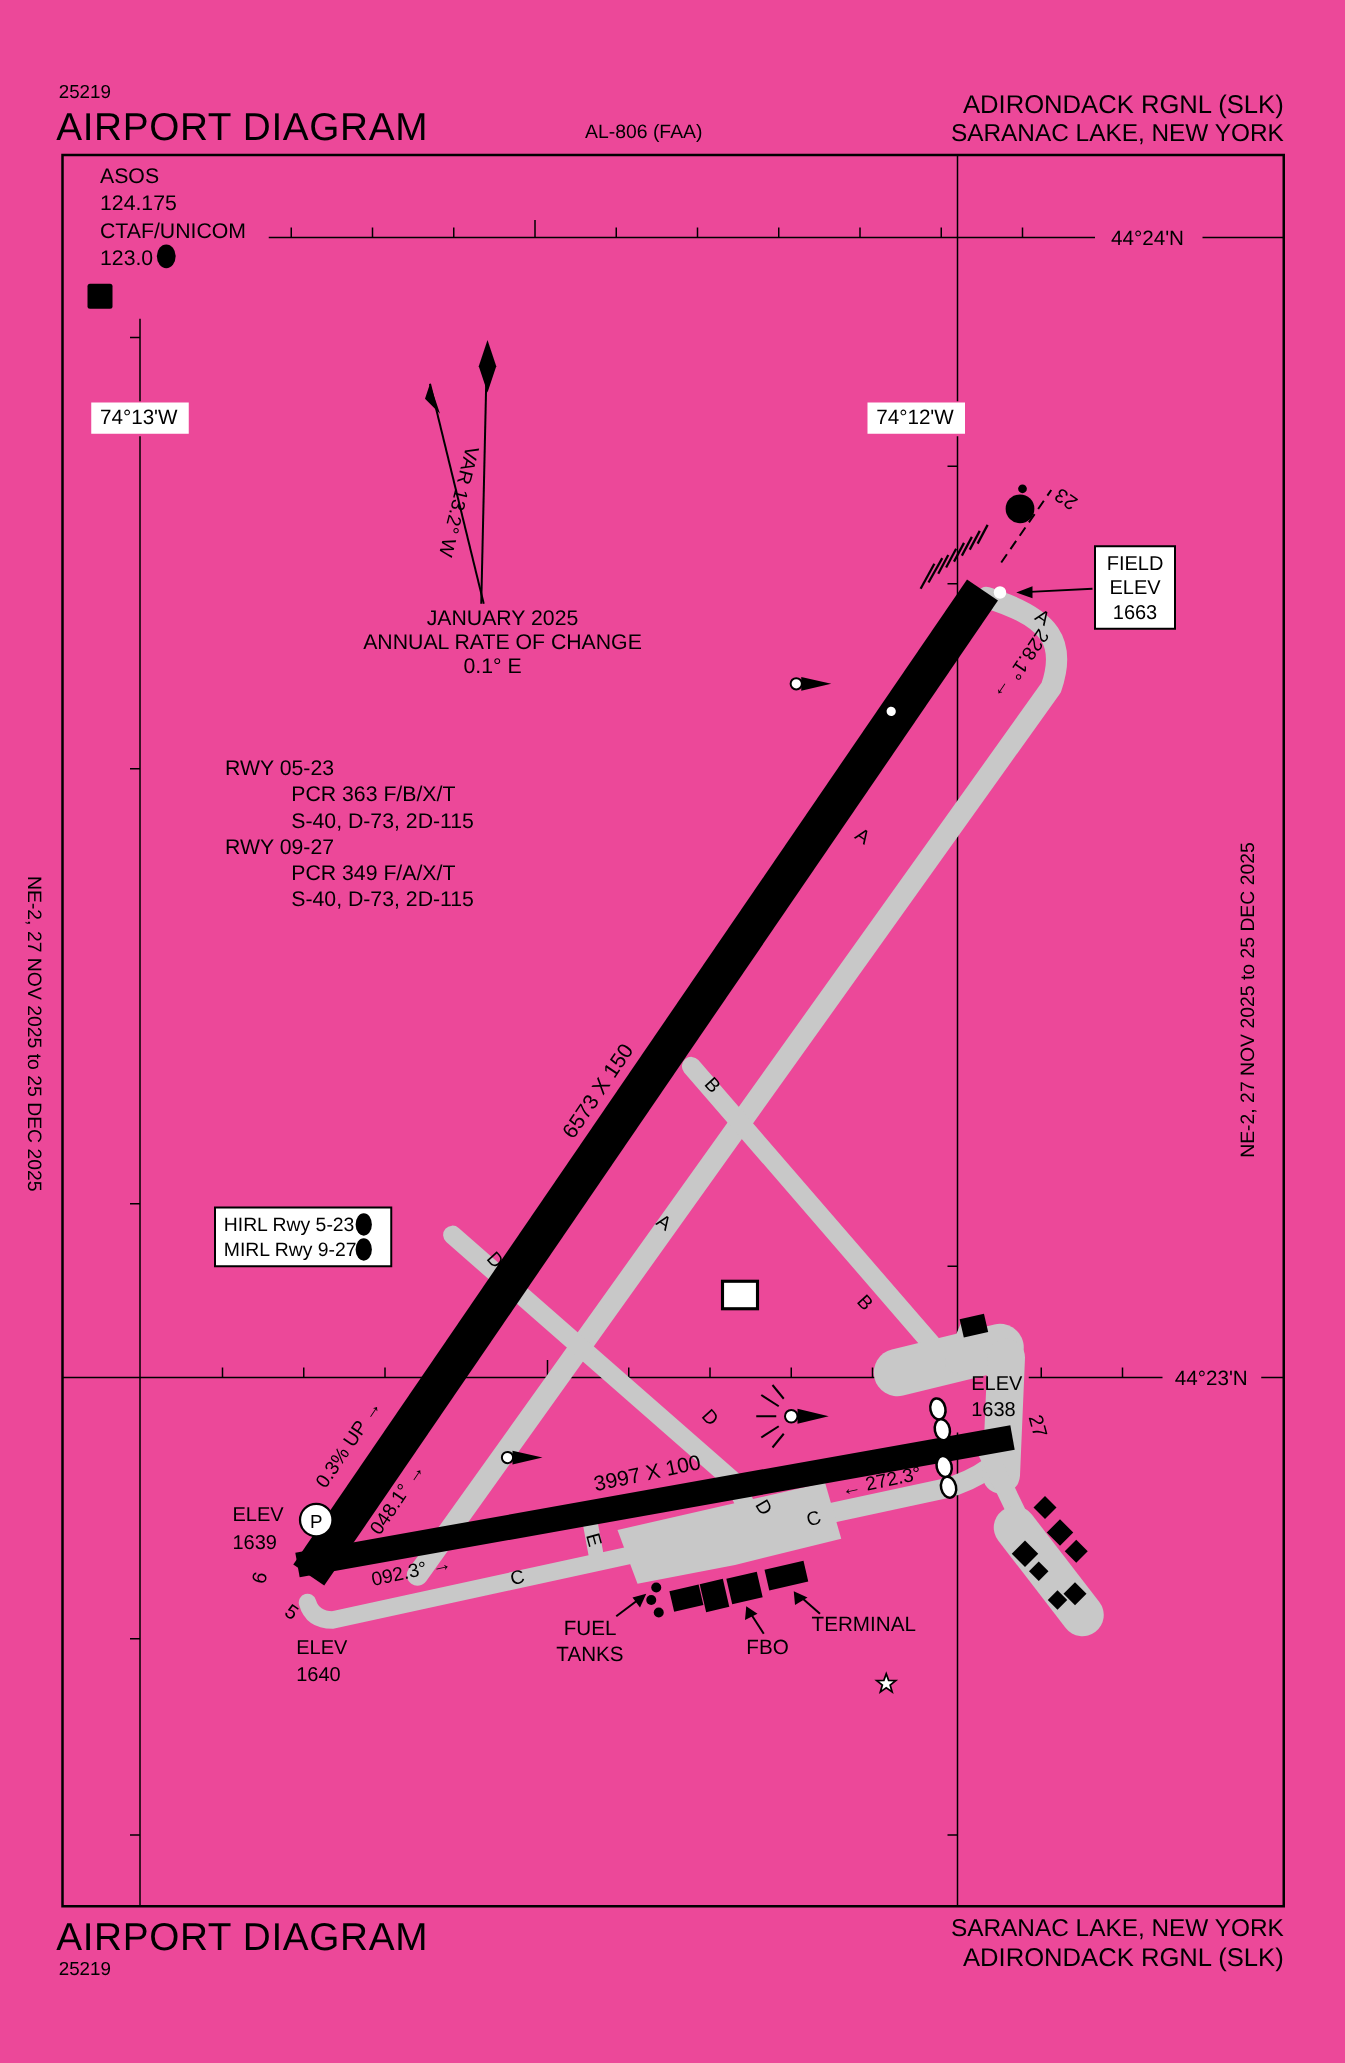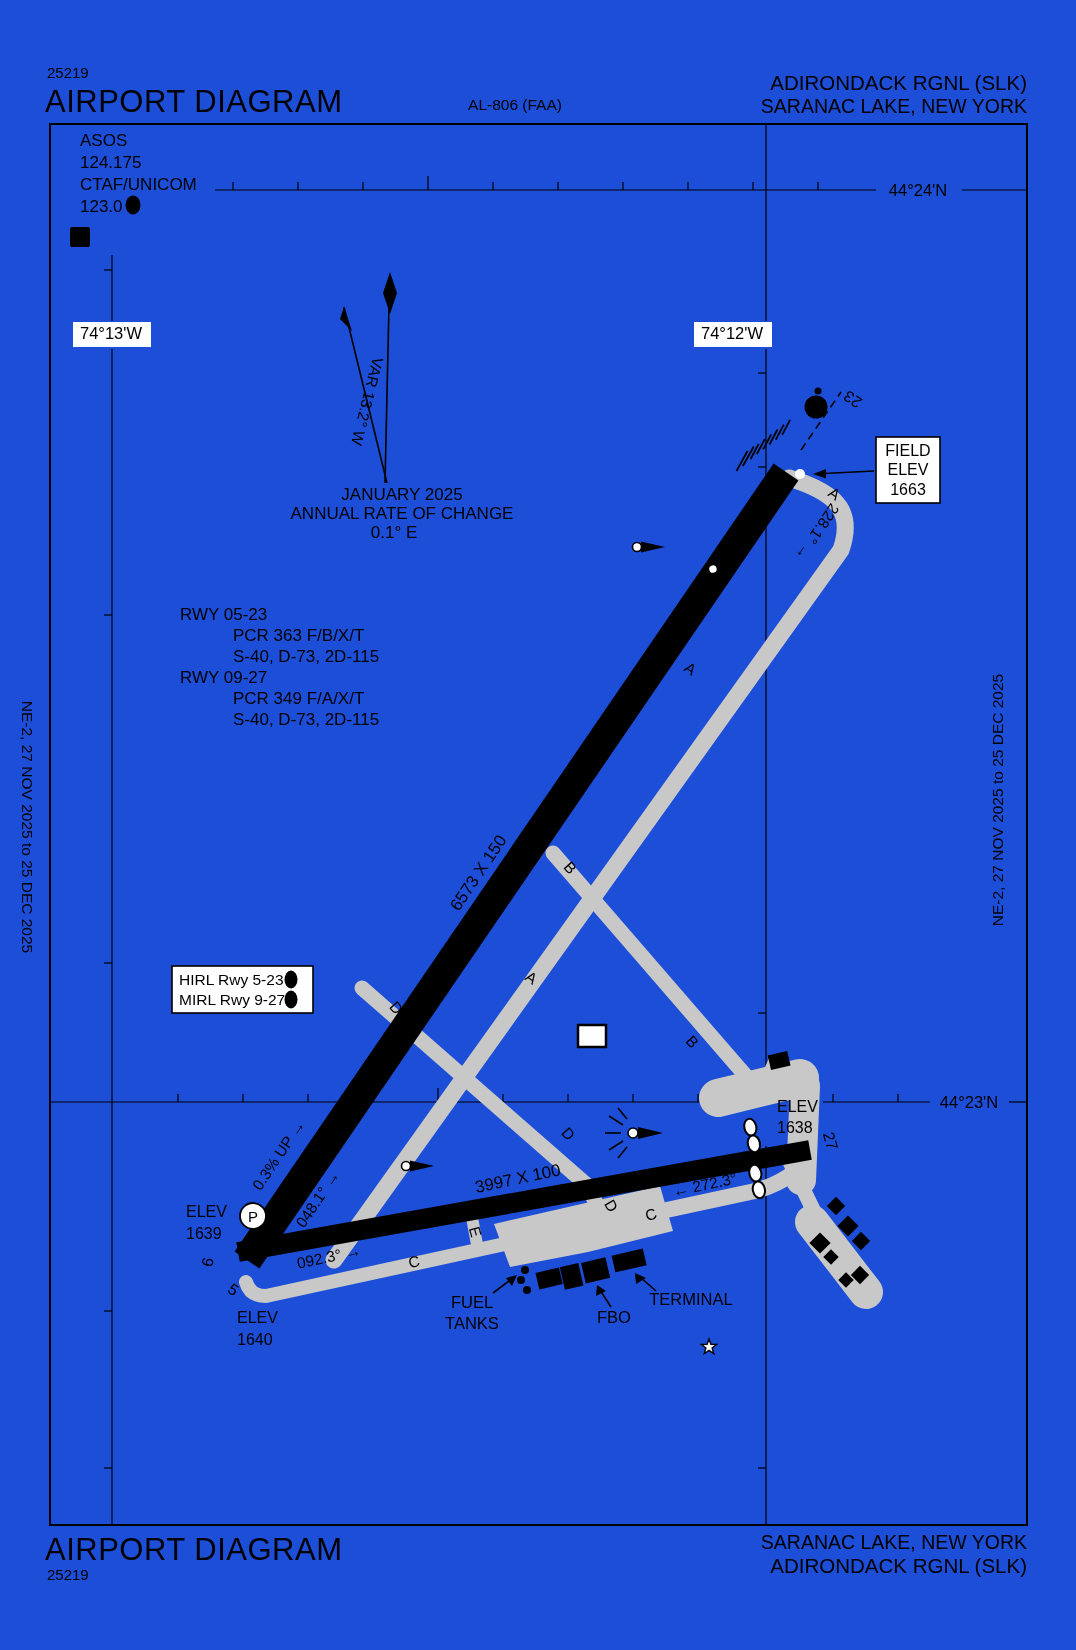--- a/index.html
+++ b/index.html
@@ -1,16 +1,16 @@
 <!DOCTYPE html>
 <html><head>
 <meta charset="utf-8">
 <style>
   html,body{margin:0;padding:0;background:#fff;}
-  .page{position:relative;width:1076px;height:1650px;background:#1d4ed8;overflow:hidden;}
+  .page{position:relative;width:1076px;height:1650px;background:#ec4899;overflow:hidden;}
   svg{position:absolute;left:0;top:0;font-family:"Liberation Sans","DejaVu Sans",sans-serif;}
   text{fill:#000;}
 </style>
 </head>
 <body>
 
 <div class="page">
 <svg width="1076" height="1650" viewBox="0 0 1076 1650">
 
   <g>

